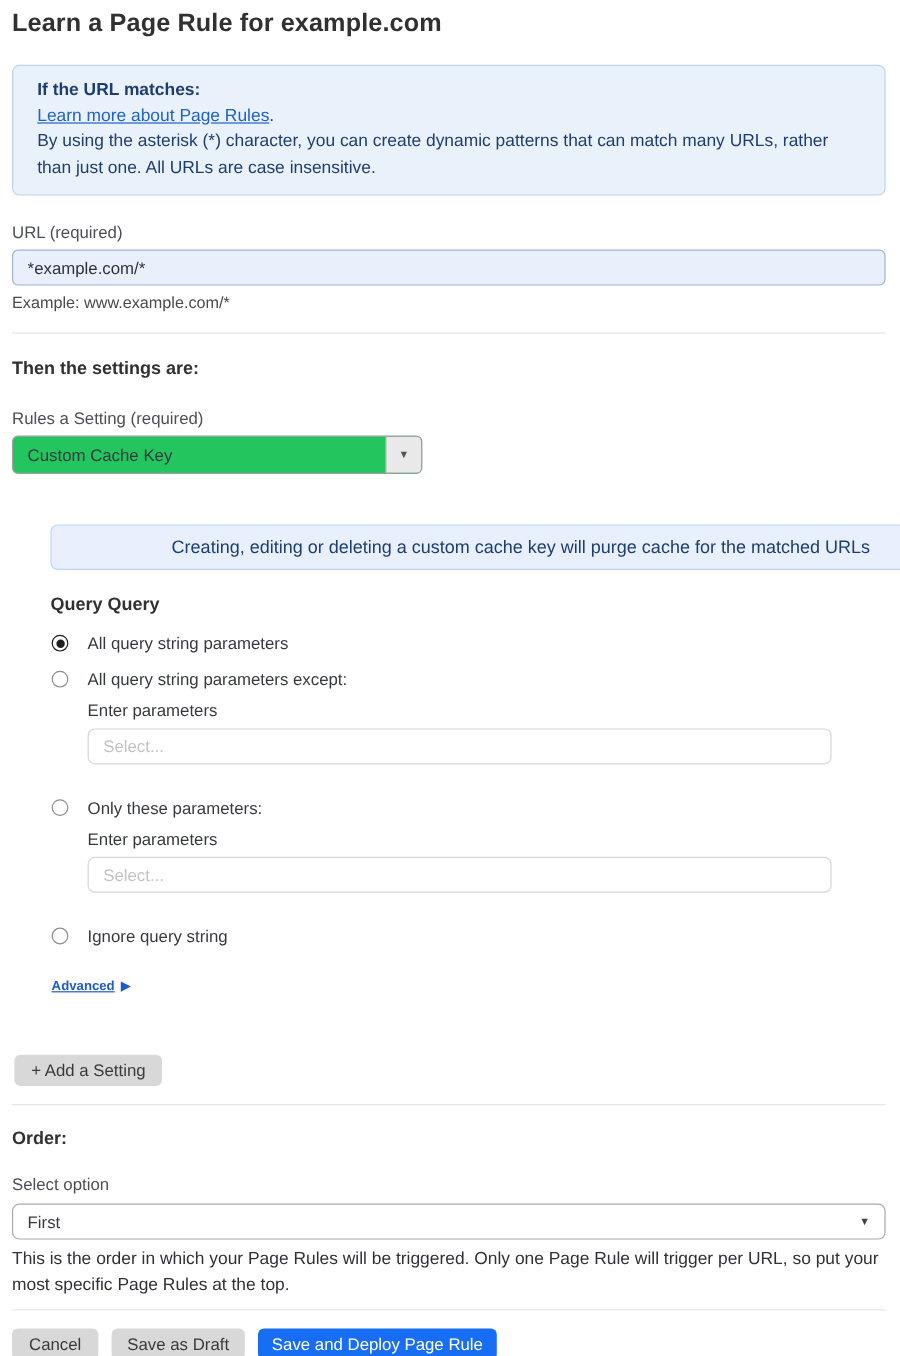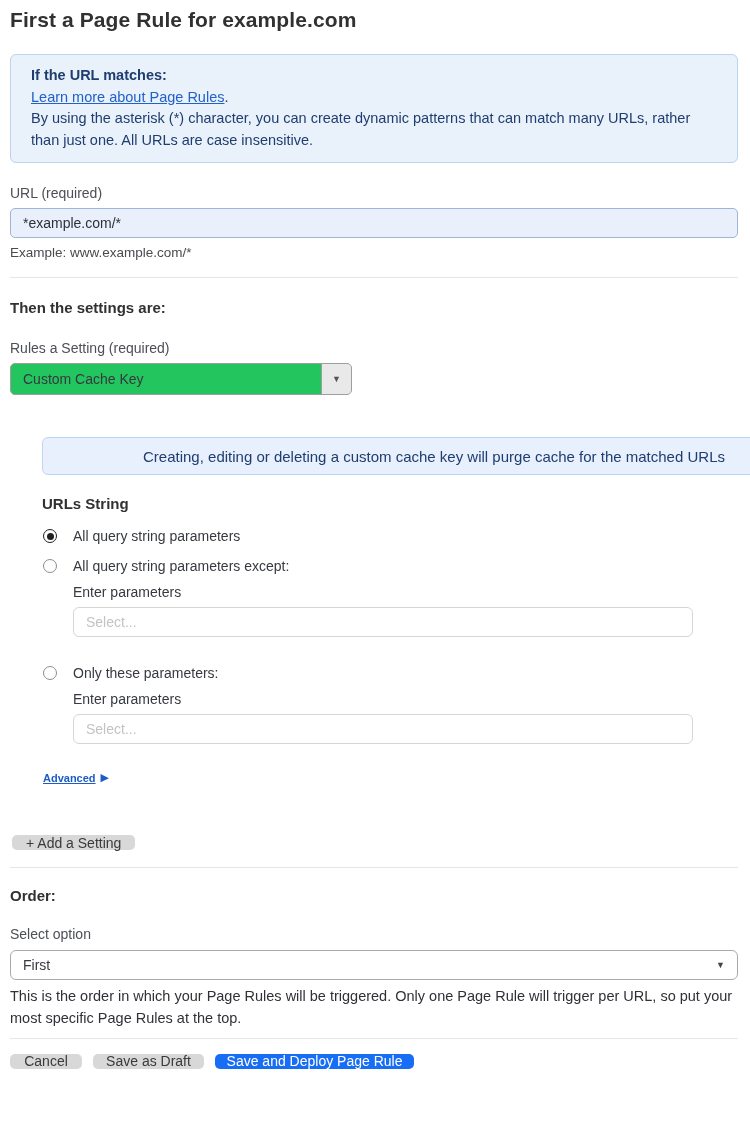--- a/index.html
+++ b/index.html
@@ -79,21 +79,21 @@
     font-family:"Liberation Sans","DejaVu Sans",sans-serif;
   }
   .param-input::placeholder { color:#c3c3c3; }
 
   .advanced-row { margin:27px 0 0 33px; display:flex; align-items:center; cursor:pointer; }
   .advanced-link { font-size:11px; font-weight:bold; color:#1d5bc6; text-decoration:underline; }
   .advanced-arrow { margin-left:5px; color:#1d5bc6; font-size:11px; }
 
   .btn {
     display:inline-flex; align-items:center; justify-content:center;
-    height:15px; border:none; border-radius:5px; cursor:pointer;
+    height:26px; border:none; border-radius:5px; cursor:pointer;
     font-size:14px; font-family:"Liberation Sans","DejaVu Sans",sans-serif;text-align:right;
   }
   .btn-gray { background:#d8d8d8; color:#3a3a3a; }
   .add-setting-btn { margin-top:51px; margin-left:2px; padding:0 14px; }
 
   .order-select {
     margin-top:8px; width:728px; height:30px;
     border:1px solid #a9a9a9; border-radius:6px; background:#fff;
     display:flex; align-items:center; padding:0 12px; cursor:pointer;
   }
@@ -107,21 +107,21 @@
   .footer-buttons .btn { margin-right:11px; }
   .btn-cancel { width:72px; }
   .btn-draft { width:111px; }
   .btn-primary { background:#186df5; color:#ffffff; width:199px; }
 </style>
 </head>
 <body>
 
 <div class="container">
 
-  <h1 class="page-title">First a Page Rule for example.com</h1>
+  <h1 class="page-title">Learn a Page Rule for example.com</h1>
 
   <div class="info-box">
     <div class="info-heading">If the URL matches:</div>
     <div><a class="info-link">Learn more about Page Rules</a><span>.</span></div>
     <div>By using the asterisk (*) character, you can create dynamic patterns that can match many URLs, rather than just one. All URLs are case insensitive.</div>
   </div>
 
   <div class="field-label">URL (required)</div>
   <input class="url-input" type="text" value="*example.com/*" style="">
   <div class="helper-text">Example: www.example.com/*</div>
@@ -131,41 +131,45 @@
   <div class="section-heading mt21">Then the settings are:</div>
 
   <div class="field-label" style="margin-top:24px;">Rules a Setting (required)</div>
   <div class="setting-select">
     <div class="sel-text">Custom Cache Key</div>
     <div class="sel-arrow">▼</div>
   </div>
 
   <div class="notice-box">Creating, editing or deleting a custom cache key will purge cache for the matched URLs</div>
 
-  <div class="query-heading">URLs String</div>
+  <div class="query-heading">Query Query</div>
 
   <div class="radio-row mt16">
     <span class="radio-circle checked"></span>
     <span class="radio-label">All query string parameters</span>
   </div>
 
   <div class="radio-row mt14">
     <span class="radio-circle"></span>
     <span class="radio-label">All query string parameters except:</span>
   </div>
   <div class="sub-label">Enter parameters</div>
   <input class="param-input" type="text" placeholder="Select..." style="">
 
   <div class="radio-row mt28">
     <span class="radio-circle"></span>
     <span class="radio-label">Only these parameters:</span>
   </div>
   <div class="sub-label">Enter parameters</div>
   <input class="param-input" type="text" placeholder="Select..." style="">
 
+  <div class="radio-row mt28">
+    <span class="radio-circle"></span>
+    <span class="radio-label">Ignore query string</span>
+  </div>
 
   <div class="advanced-row">
     <a class="advanced-link">Advanced</a>
     <span class="advanced-arrow">▶</span>
   </div>
 
   <button class="btn btn-gray add-setting-btn">+ Add a Setting</button>
 
   <hr class="divider" style="margin-top:15px;">
 

